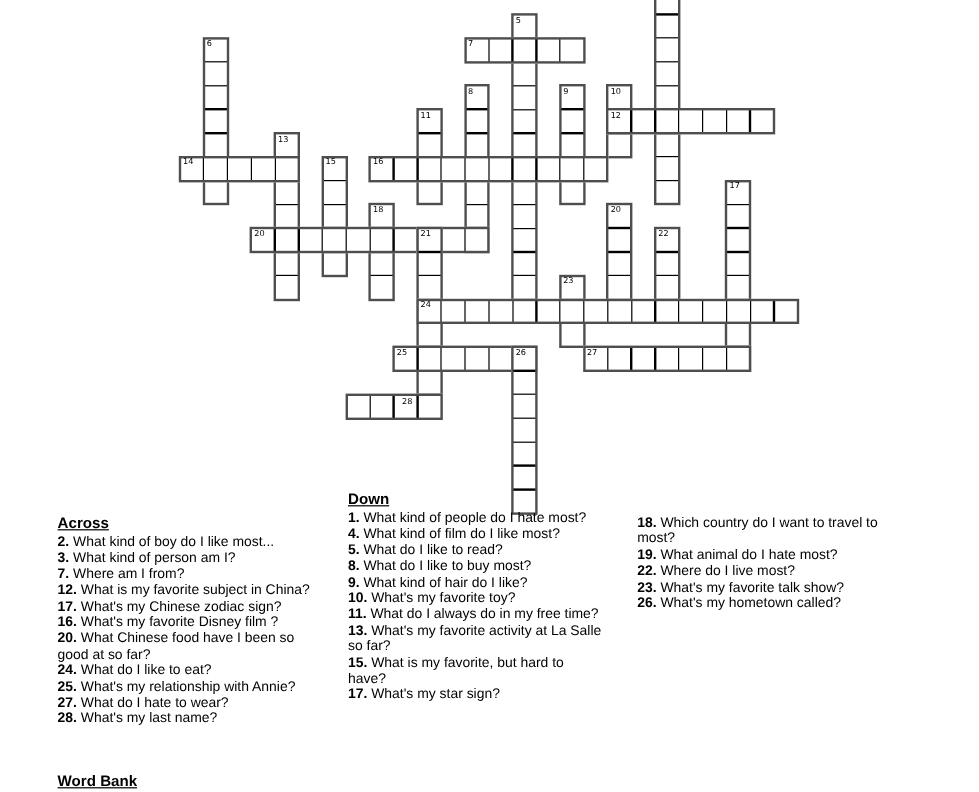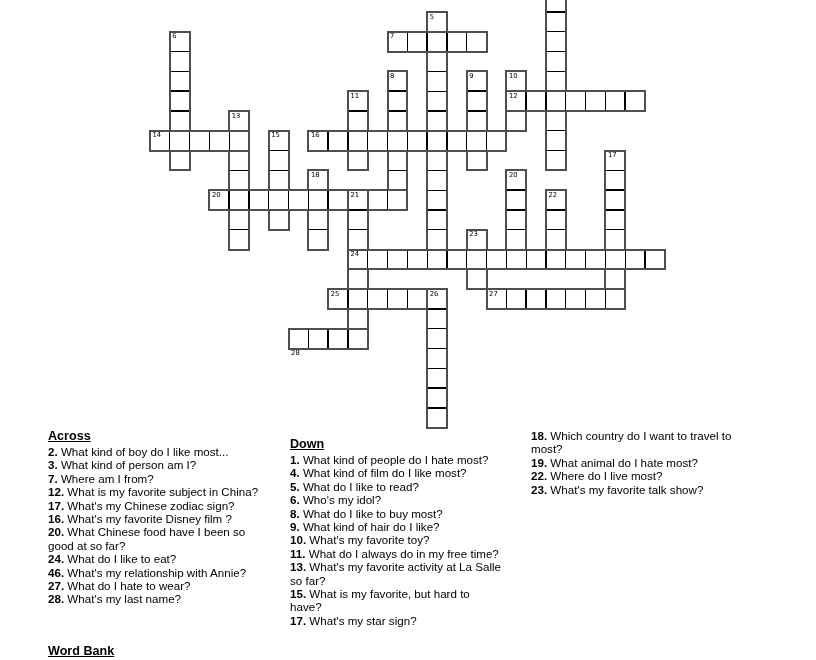--- a/index.html
+++ b/index.html
@@ -14,21 +14,21 @@
                  border:2px solid #4e4e4e;}
   .sep{position:absolute;background:#000;}
   .sep.v{top:1px;bottom:1px;width:1.4px;}
   .sep.h{left:1px;right:1px;height:1.4px;}
   .cellnum{position:absolute;font-family:"DejaVu Sans",sans-serif;
            font-size:6.8px;line-height:7px;color:#000;z-index:6;}
 
   
   .clues-col{position:absolute;font-size:11.6px;line-height:13.4px;color:#000;}
   .col-across{left:48px;top:429px;width:219px;}
-  .col-down{left:290px;top:437px;width:214px;}
+  .col-down{left:290px;top:409px;width:214px;}
   .col-down2{left:531px;top:429px;width:206px;}
   .heading{font-weight:bold;font-size:12.6px;line-height:15px;
            text-decoration:underline;margin:0 0 1px 0;}
   .clue{margin:0;}
   .cnum{font-weight:bold;}
   .word-bank{position:absolute;left:48px;top:644px;font-weight:bold;
              font-size:12.6px;line-height:15px;text-decoration:underline;}
 </style>
 </head>
 <body>
@@ -271,60 +271,60 @@
       <span class="cellnum" style="left: 310.9px; top: 171.9px;">18</span>
       <span class="cellnum" style="left: 508.9px; top: 171.9px;">20</span>
       <span class="cellnum" style="left: 211.9px; top: 191.7px;">20</span>
       <span class="cellnum" style="left: 350.5px; top: 191.7px;">21</span>
       <span class="cellnum" style="left: 548.5px; top: 191.7px;">22</span>
       <span class="cellnum" style="left: 469.3px; top: 231.3px;">23</span>
       <span class="cellnum" style="left: 350.5px; top: 251.1px;">24</span>
       <span class="cellnum" style="left: 330.7px; top: 290.7px;">25</span>
       <span class="cellnum" style="left: 429.7px; top: 290.7px;">26</span>
       <span class="cellnum" style="left: 489.1px; top: 290.7px;">27</span>
-      <span class="cellnum" style="left: 291.1px; top: 350px;">28</span>
+      <span class="cellnum" style="left: 291.1px; top: 332px; padding-left: 44px;">28</span>
     </div>
 
   <div class="clues-col col-across">
     <div class="heading">Across</div>
     <div id="across-list">
         <div class="clue"><span class="cnum">2.</span>&nbsp;<span>What kind of boy do I like most...</span></div>
         <div class="clue"><span class="cnum">3.</span>&nbsp;<span>What kind of person am I?</span></div>
         <div class="clue"><span class="cnum">7.</span>&nbsp;<span>Where am I from?</span></div>
         <div class="clue"><span class="cnum">12.</span>&nbsp;<span>What is my favorite subject in China?</span></div>
         <div class="clue"><span class="cnum">17.</span>&nbsp;<span>What's my Chinese zodiac sign?</span></div>
         <div class="clue"><span class="cnum">16.</span>&nbsp;<span>What's my favorite Disney film ?</span></div>
         <div class="clue"><span class="cnum">20.</span>&nbsp;<span>What Chinese food have I been so good at so far?</span></div>
         <div class="clue"><span class="cnum">24.</span>&nbsp;<span>What do I like to eat?</span></div>
-        <div class="clue"><span class="cnum">46.</span>&nbsp;<span>What's my relationship with Annie?</span></div>
+        <div class="clue"><span class="cnum">25.</span>&nbsp;<span>What's my relationship with Annie?</span></div>
         <div class="clue"><span class="cnum">27.</span>&nbsp;<span>What do I hate to wear?</span></div>
         <div class="clue"><span class="cnum">28.</span>&nbsp;<span>What's my last name?</span></div>
       </div>
   </div>
 
   <div class="clues-col col-down">
     <div class="heading">Down</div>
     <div id="down-list">
         <div class="clue"><span class="cnum">1.</span>&nbsp;<span>What kind of people do I hate most?</span></div>
         <div class="clue"><span class="cnum">4.</span>&nbsp;<span>What kind of film do I like most?</span></div>
         <div class="clue"><span class="cnum">5.</span>&nbsp;<span>What do I like to read?</span></div>
-        <div class="clue"><span class="cnum">6.</span>&nbsp;<span>Who's my idol?</span></div>
         <div class="clue"><span class="cnum">8.</span>&nbsp;<span>What do I like to buy most?</span></div>
         <div class="clue"><span class="cnum">9.</span>&nbsp;<span>What kind of hair do I like?</span></div>
         <div class="clue"><span class="cnum">10.</span>&nbsp;<span>What's my favorite toy?</span></div>
         <div class="clue"><span class="cnum">11.</span>&nbsp;<span>What do I always do in my free time?</span></div>
         <div class="clue"><span class="cnum">13.</span>&nbsp;<span>What's my favorite activity at La Salle so far?</span></div>
         <div class="clue"><span class="cnum">15.</span>&nbsp;<span>What is my favorite, but hard to have?</span></div>
         <div class="clue"><span class="cnum">17.</span>&nbsp;<span>What's my star sign?</span></div>
       </div>
   </div>
 
   <div class="clues-col col-down2">
     <div id="down2-list">
         <div class="clue"><span class="cnum">18.</span>&nbsp;<span>Which country do I want to travel to most?</span></div>
         <div class="clue"><span class="cnum">19.</span>&nbsp;<span>What animal do I hate most?</span></div>
         <div class="clue"><span class="cnum">22.</span>&nbsp;<span>Where do I live most?</span></div>
         <div class="clue"><span class="cnum">23.</span>&nbsp;<span>What's my favorite talk show?</span></div>
+        <div class="clue"><span class="cnum">26.</span>&nbsp;<span>What's my hometown called?</span></div>
       </div>
   </div>
 
   <div class="word-bank">Word Bank</div>
 </div>
 
 </body></html>

